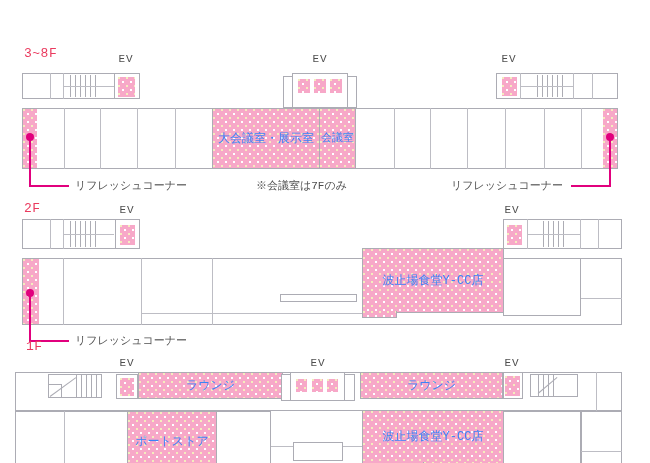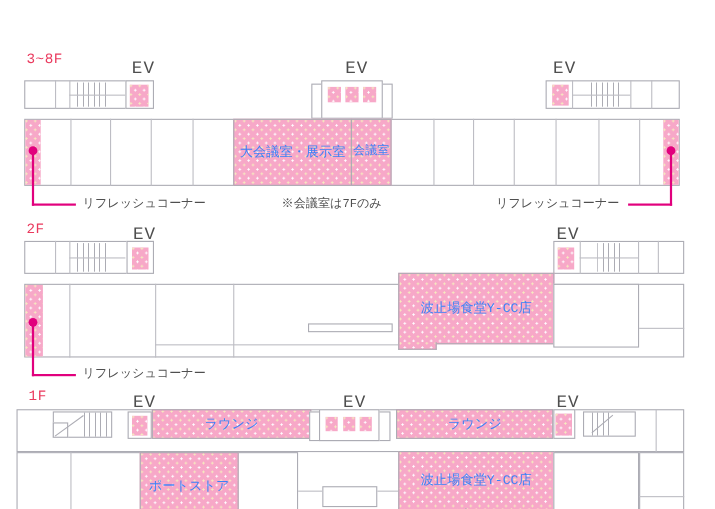--- a/index.html
+++ b/index.html
@@ -10,21 +10,21 @@
      background-image:radial-gradient(circle,#ffffff 0.8px,rgba(255,255,255,0) 1.2px),
                       radial-gradient(circle,#f4edbe 0.8px,rgba(244,237,190,0) 1.2px);
      background-size:8px 8px,8px 8px;background-position:1px 1px,5px 5px;}
   .pb{border:1px solid #acacb4;}
   .nt{border-top:none;}
   .v{position:absolute;width:1px;background:#bdbdc4;}
   .h{position:absolute;height:1px;background:#bdbdc4;}
   .stair{position:absolute;background-image:repeating-linear-gradient(to right,#acacb4 0,#acacb4 1px,transparent 1px,transparent 5px);}
   .diag{position:absolute;height:1px;background:#acacb4;transform-origin:0 50%;}
   .lbl{position:absolute;color:#4f4f4f;font-size:11px;line-height:1.1;white-space:nowrap;}
-  .ev{position:absolute;color:#4f4f4f;font-size:16px;line-height:1;width:30px;text-align:right;letter-spacing:1px;}
+  .ev{position:absolute;color:#4f4f4f;font-size:11px;line-height:1;width:30px;text-align:center;letter-spacing:1px;}
   .fl{position:absolute;color:#ea3a5e;font-size:13px;line-height:1;letter-spacing:0.5px;}
   .room-lbl{position:absolute;color:#3b82f6;font-size:12px;line-height:1;white-space:nowrap;
             display:flex;align-items:center;justify-content:center;}
   .dot{position:absolute;width:8px;height:8px;border-radius:50%;background:#e1007d;}
   .ml{position:absolute;background:#e1007d;}
 </style>
 </head>
 <body>
 
 <div class="canvas">
@@ -120,21 +120,21 @@
     <div class="o" style="left:503px;top:222px;width:78px;height:58px"></div>
     <div class="h" style="left:581px;top:262px;width:41px"></div>
 
     <div class="ml" style="left:29px;top:257px;width:2px;height:49px"></div>
     <div class="ml" style="left:29px;top:304px;width:40px;height:2px"></div>
     <div class="dot" style="left:26px;top:253px"></div>
     <div class="lbl" style="left:75px;top:299px">リフレッシュコーナー</div>
   </div>
 
   <div>
-    <div class="fl" style="left:26px;top:318px">1F</div>
+    <div class="fl" style="left:26px;top:304px">1F</div>
     <div class="ev" style="left:112px;top:322px">EV</div>
     <div class="ev" style="left:303px;top:322px">EV</div>
     <div class="ev" style="left:497px;top:322px">EV</div>
 
     <div class="o" style="left:15px;top:336px;width:607px;height:39px"></div>
     <div class="o" style="left:48px;top:338px;width:54px;height:24px"></div>
     <div class="o" style="left:48px;top:348px;width:14px;height:14px"></div>
     <div class="stair" style="left:76px;top:339px;width:24px;height:22px"></div>
     <div class="diag" style="left:50px;top:360px;width:32px;transform:rotate(-36deg)"></div>
     <div class="o" style="left:116px;top:338px;width:22px;height:25px"></div>

